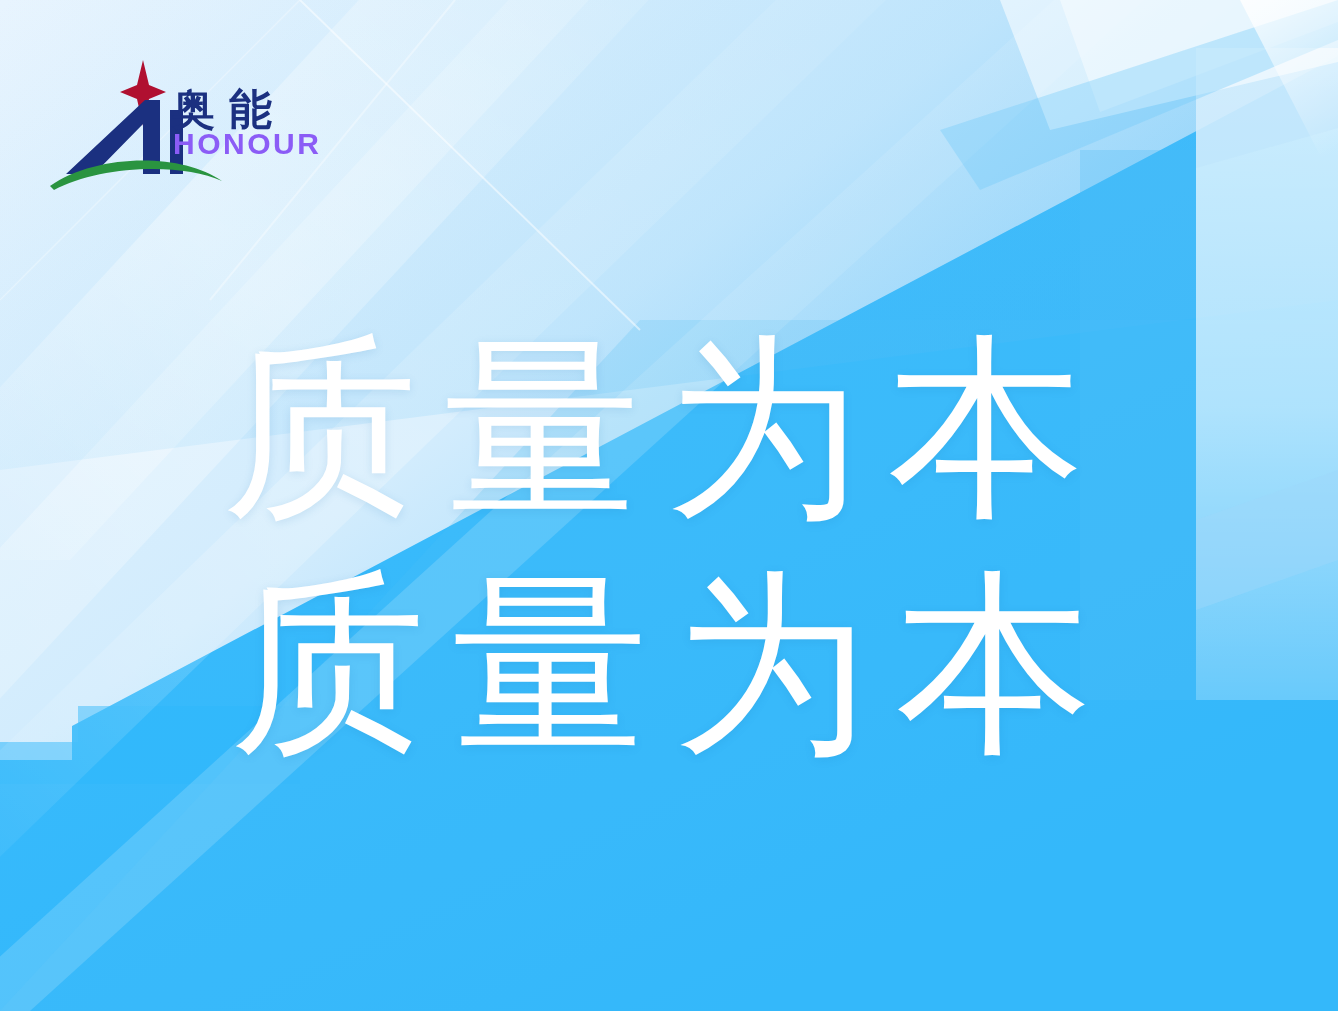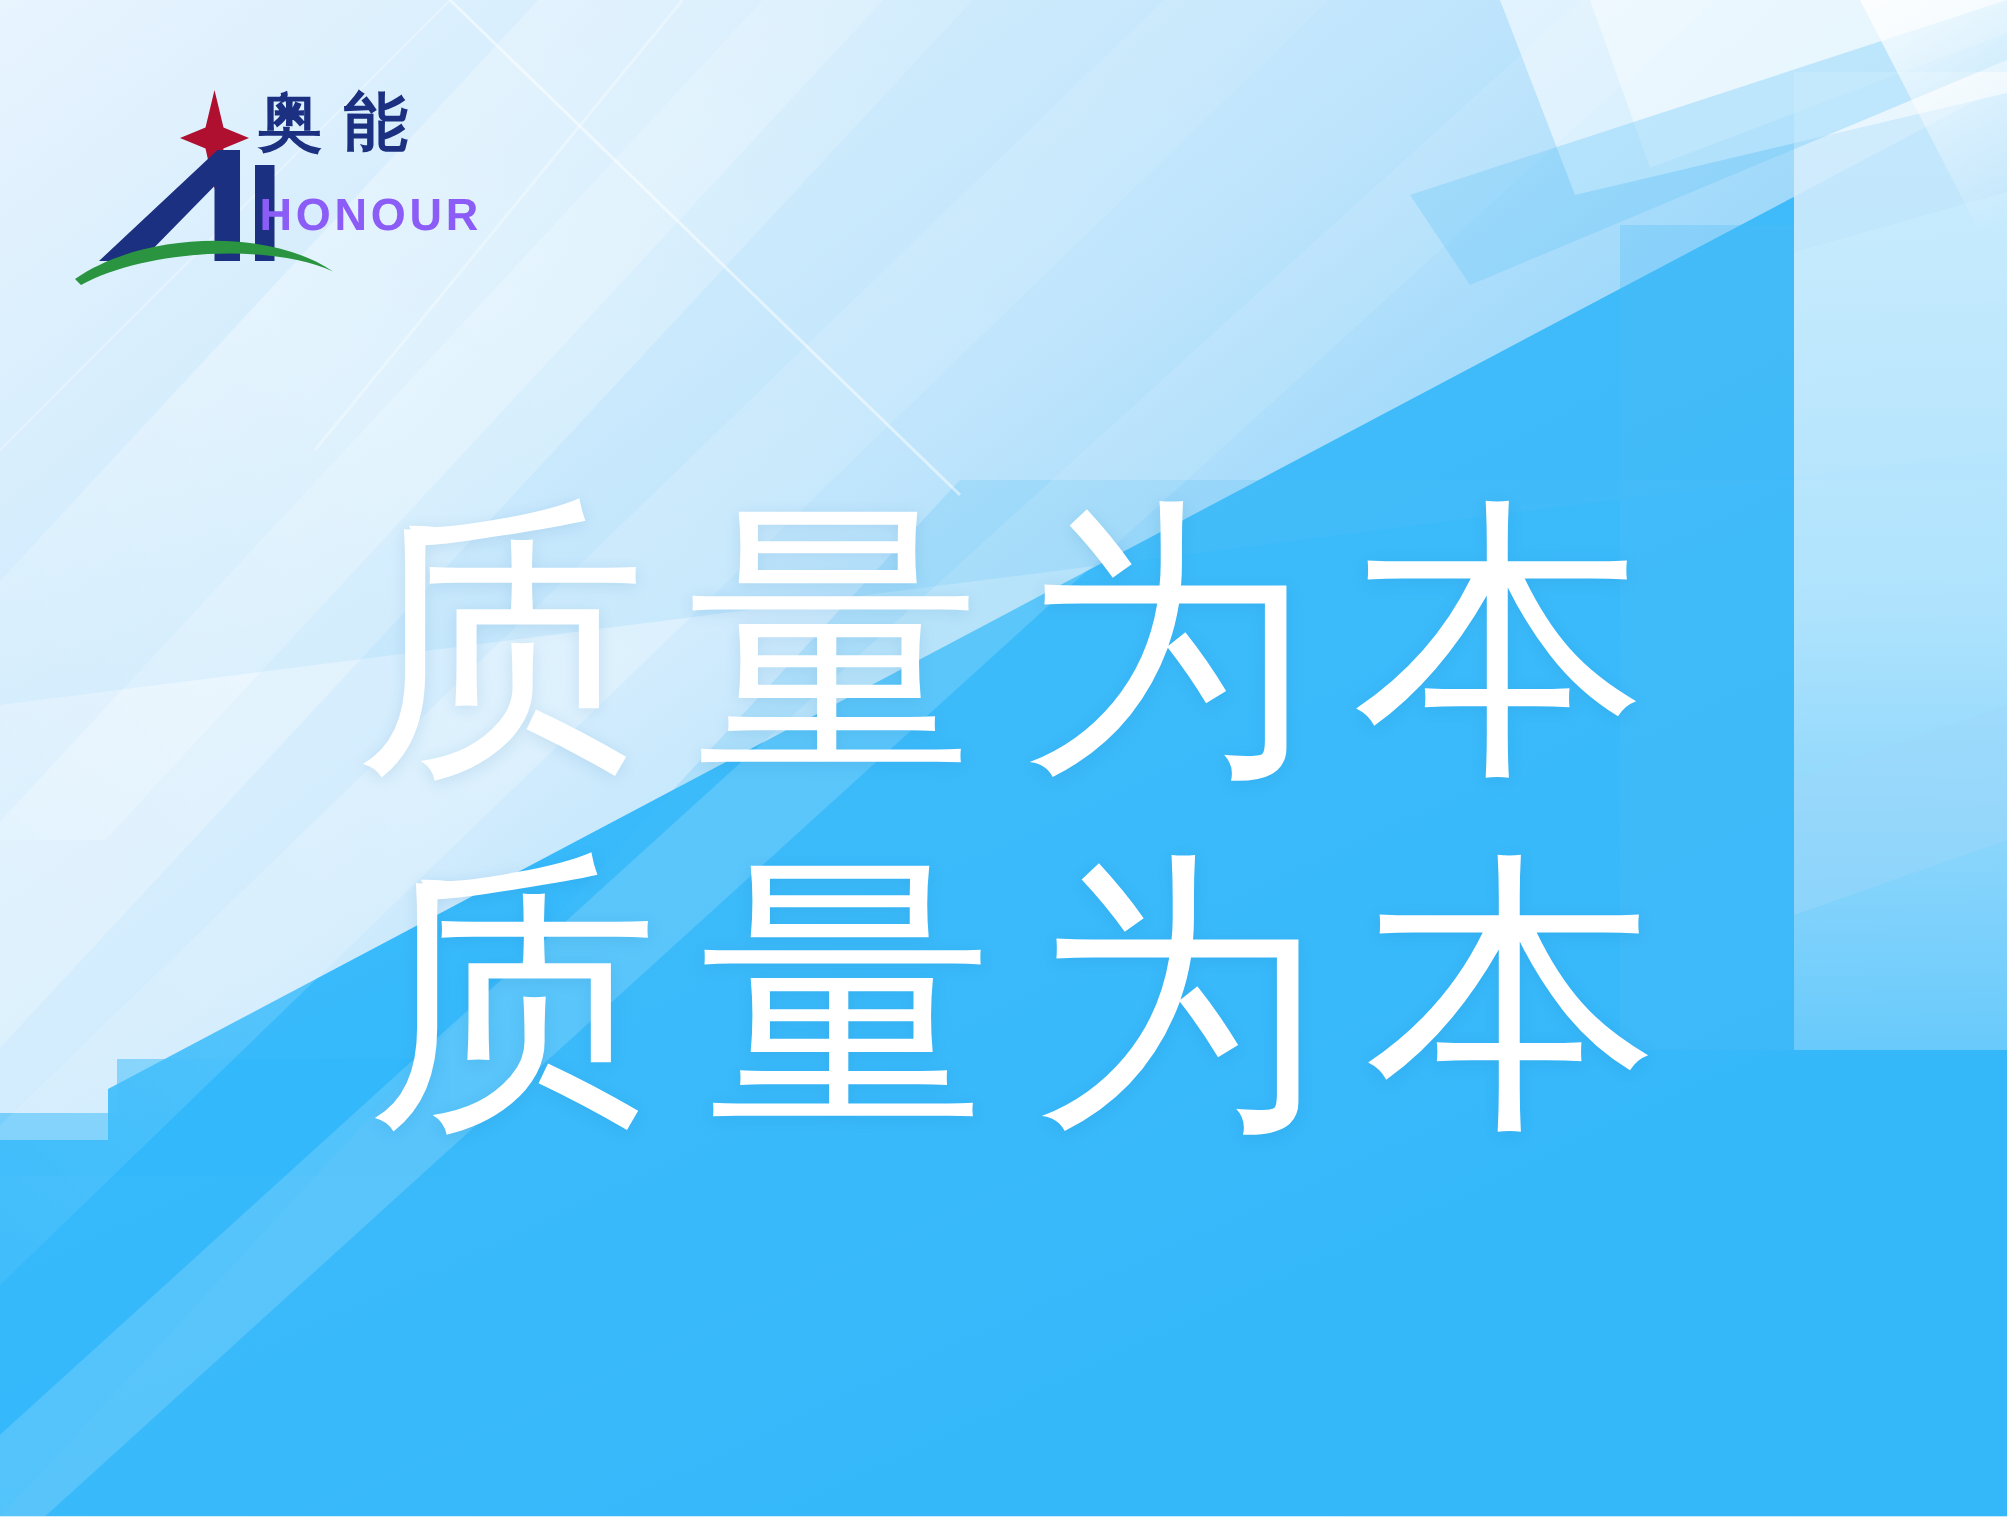--- a/index.html
+++ b/index.html
@@ -43,21 +43,21 @@
     position: absolute;
     left: 0;
     top: 0;
     width: 262px;
     height: 140px;
     display: block;
   }
   .logo-cn {
     position: absolute;
     left: 124px;
-    top: 9px;
+    top: 36px;
     font-family: "DejaVu Sans", "Liberation Sans", sans-serif;
     font-size: 43px;
     font-weight: 700;
     letter-spacing: 14px;
     color: #1b3080;
     line-height: 1;
     white-space: nowrap;
   }
   .logo-en {
     position: absolute;
@@ -68,21 +68,21 @@
     font-weight: 700;
     letter-spacing: 2.5px;
     color: #8b5cf6;
     line-height: 1;
     white-space: nowrap;
   }
 
   
   .slogan {
     position: absolute;
-    left: 236px;
+    left: 222px;
     top: 312px;
     width: 910px;
   }
   .slogan-line {
     font-family: "DejaVu Sans", "Liberation Sans", sans-serif;
     font-size: 196px;
     font-weight: 400;
     color: #ffffff;
     line-height: 232px;
     letter-spacing: 26px;

